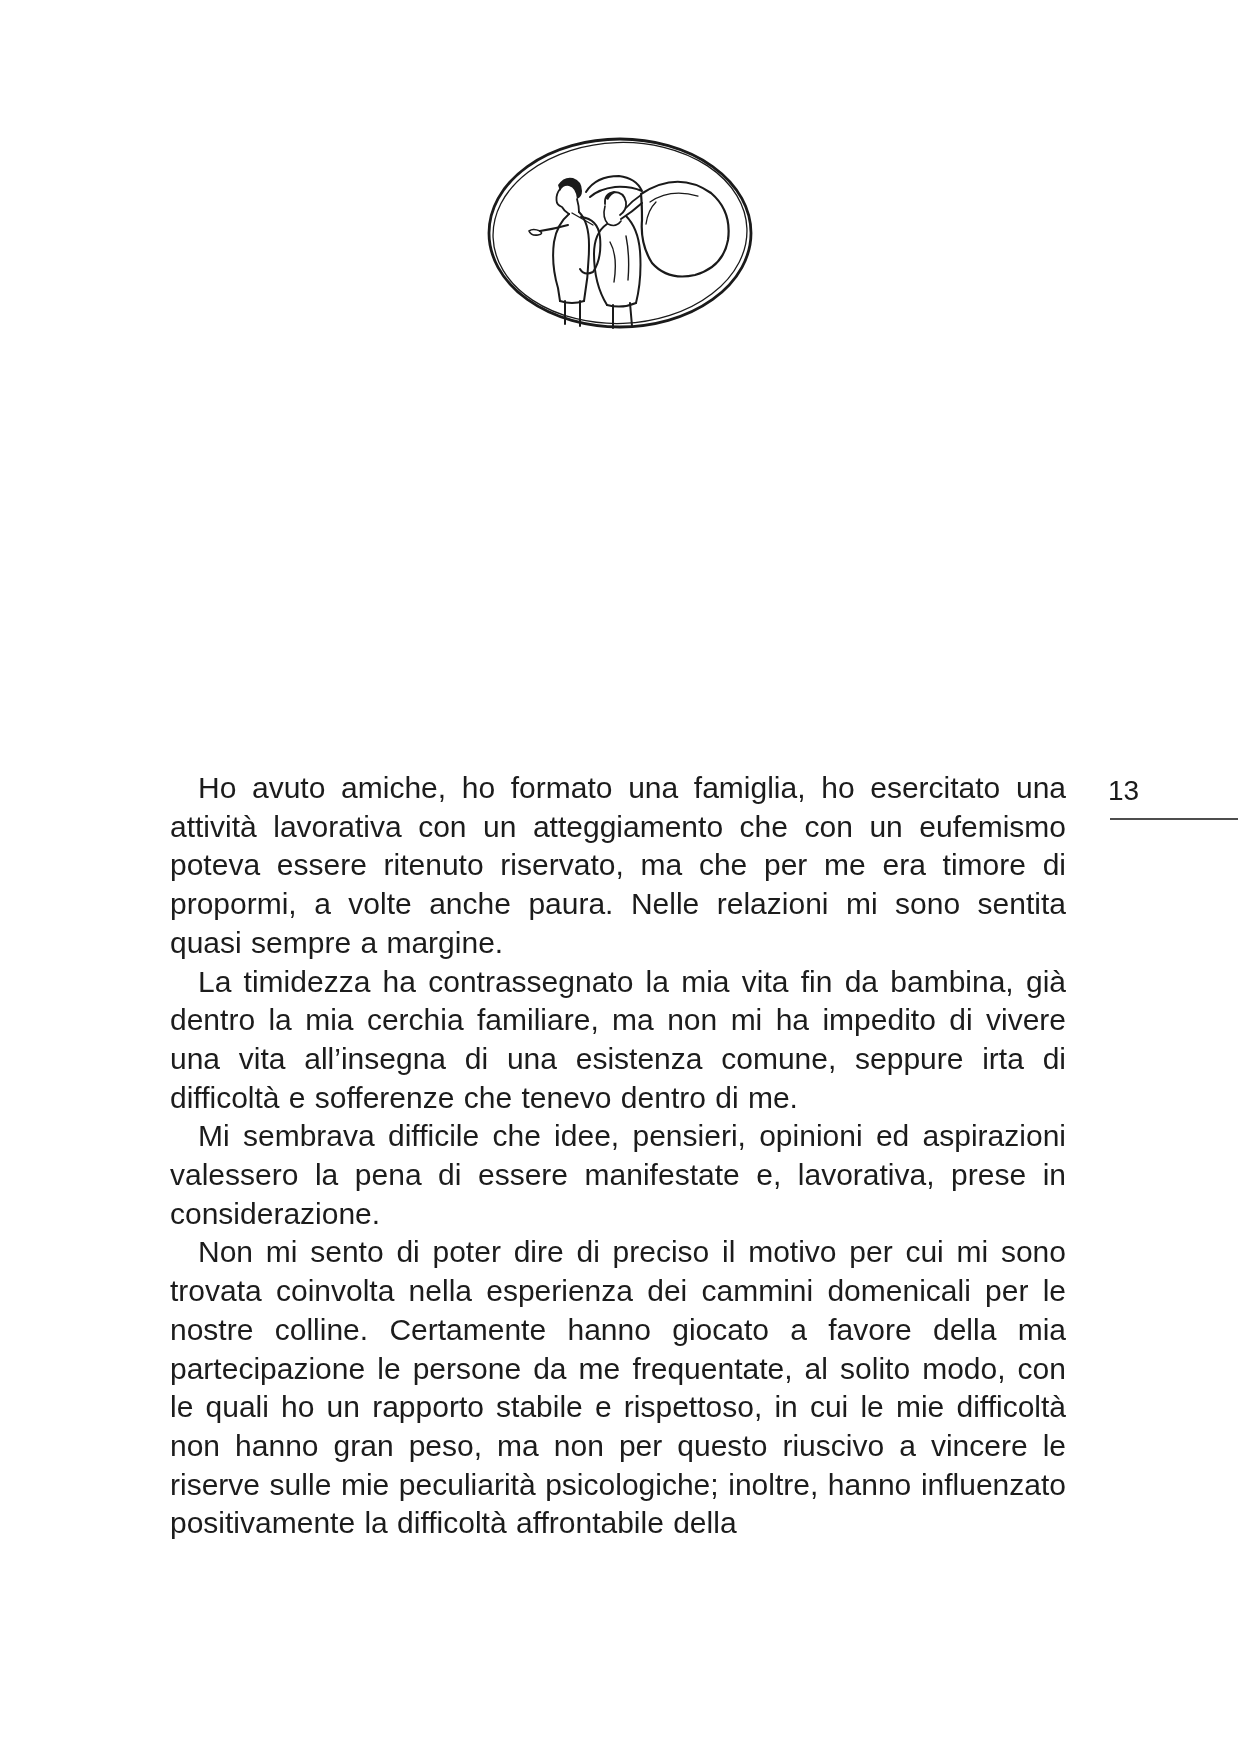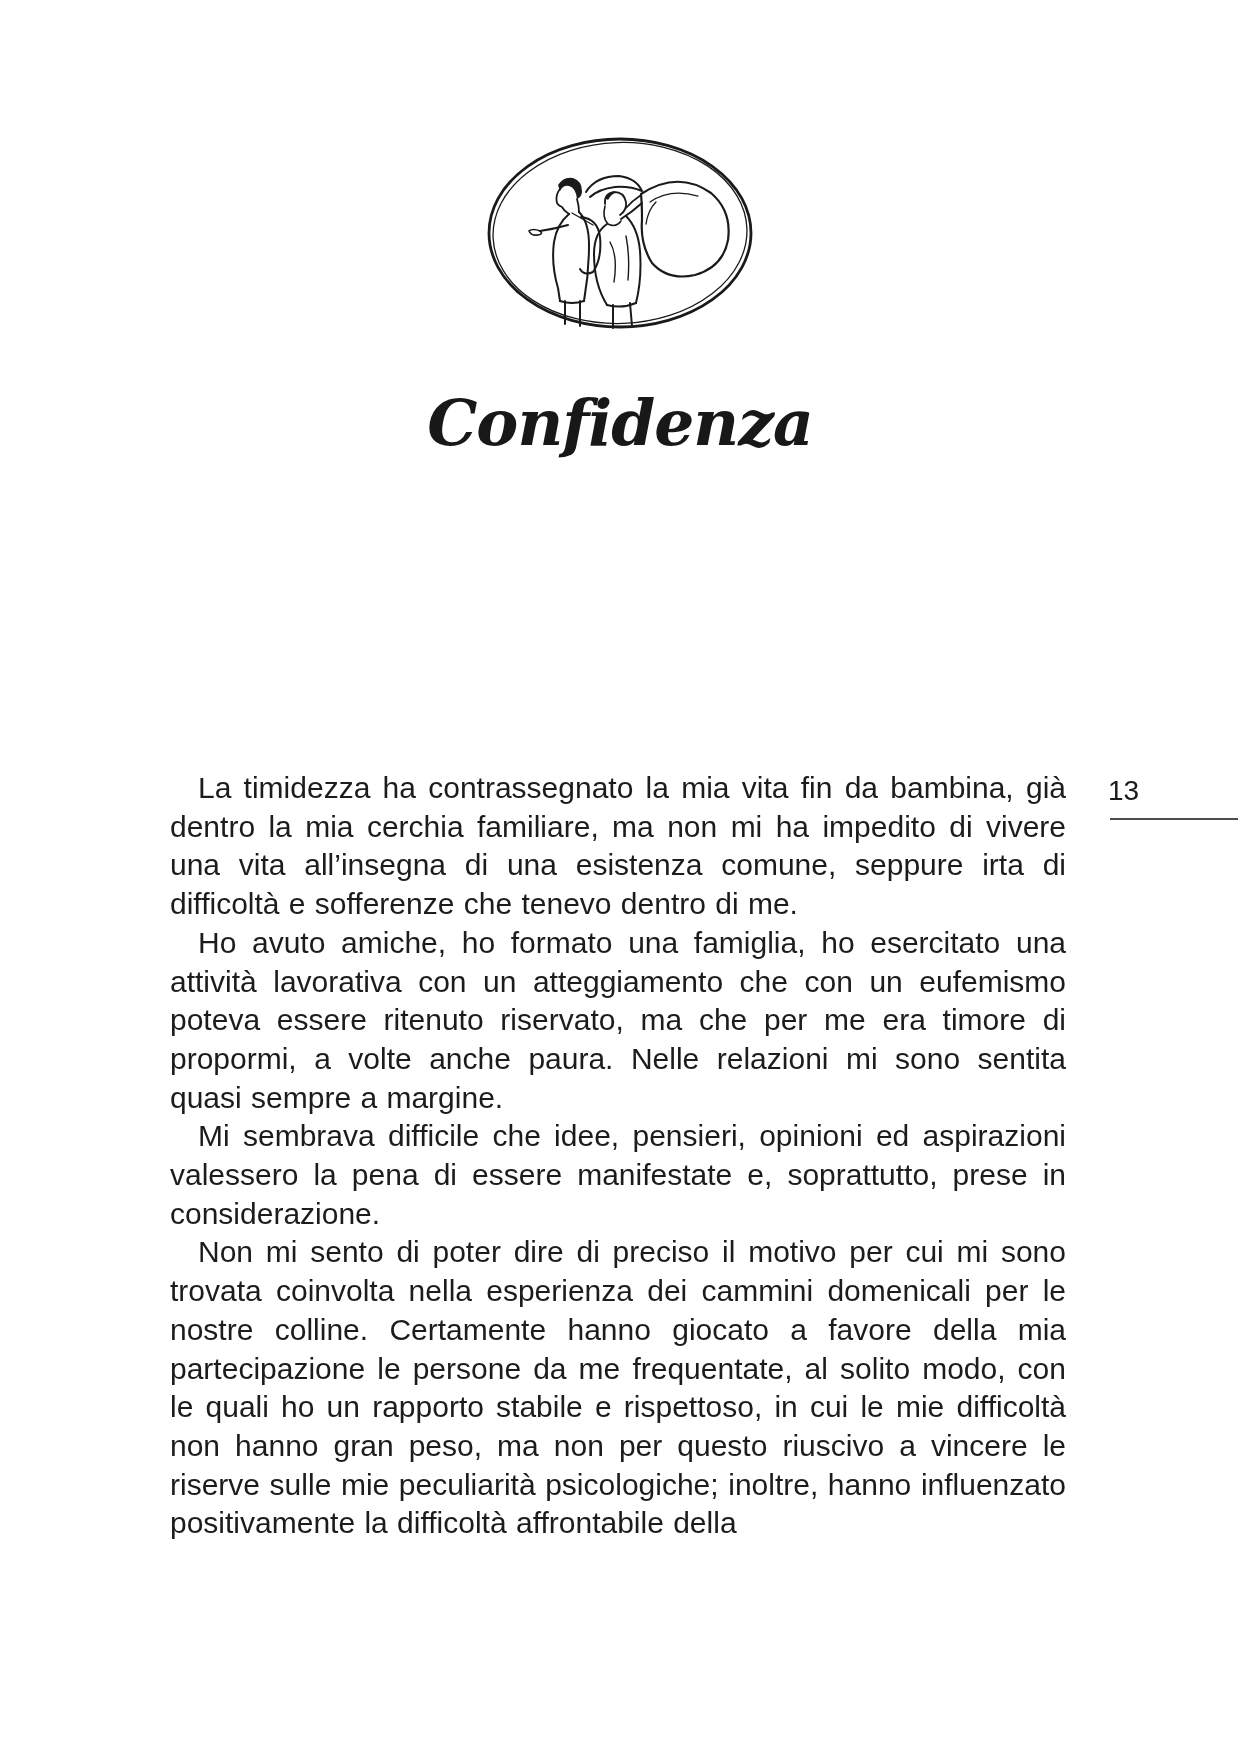--- a/index.html
+++ b/index.html
@@ -100,25 +100,24 @@
       <path class="ink" stroke-width="2" d="M141,87 Q152,80 162,71"></path>
 
       <path class="ink" stroke-width="2.2" d="M161,62 Q198,38 231,61 Q252,79 248,108 Q243,135 215,143 Q188,149 172,131 Q160,112 162,88 Q162,72 161,62 Z"></path>
       <path class="ink" stroke-width="1.3" d="M170,70 Q190,56 218,64 M166,92 Q168,78 176,70"></path>
       <path class="ink" stroke-width="1.6" d="M161,63 Q152,69 146,76"></path>
 
       <path class="ink" stroke-width="2" d="M133,173 L133,196 M150,171 L152,194"></path>
     </svg>
   </div>
 
-  <div class="chapter-title">Confidenza</div>
 
   <div class="page-number">13</div>
   <div class="header-rule"></div>
 
   <div class="body-text">
+    <p>Ho avuto amiche, ho formato una famiglia, ho esercitato una attività lavorativa con un atteggiamento che con un eufemismo poteva essere ritenuto riservato, ma che per me era timore di propormi, a volte anche paura. Nelle relazioni mi sono sentita quasi sempre a margine.</p>
     <p>La timidezza ha contrassegnato la mia vita fin da bambina, già dentro la mia cerchia familiare, ma non mi ha impedito di vivere una vita all’insegna di una esistenza comune, seppure irta di difficoltà e sofferenze che tenevo dentro di me.</p>
-    <p>Ho avuto amiche, ho formato una famiglia, ho esercitato una attività lavorativa con un atteggiamento che con un eufemismo poteva essere ritenuto riservato, ma che per me era timore di propormi, a volte anche paura. Nelle relazioni mi sono sentita quasi sempre a margine.</p>
-    <p>Mi sembrava difficile che idee, pensieri, opinioni ed aspirazioni valessero la pena di essere manifestate e, soprattutto, prese in considerazione.</p>
+    <p>Mi sembrava difficile che idee, pensieri, opinioni ed aspirazioni valessero la pena di essere manifestate e, lavorativa, prese in considerazione.</p>
     <p>Non mi sento di poter dire di preciso il motivo per cui mi sono trovata coinvolta nella esperienza dei cammini domenicali per le nostre colline. Certamente hanno giocato a favore della mia partecipazione le persone da me frequentate, al solito modo, con le quali ho un rapporto stabile e rispettoso, in cui le mie difficoltà non hanno gran peso, ma non per questo riuscivo a vincere le riserve sulle mie peculiarità psicologiche; inoltre, hanno influenzato positivamente la difficoltà affrontabile della</p>
   </div>
 
 </div>
 
 </body></html>

